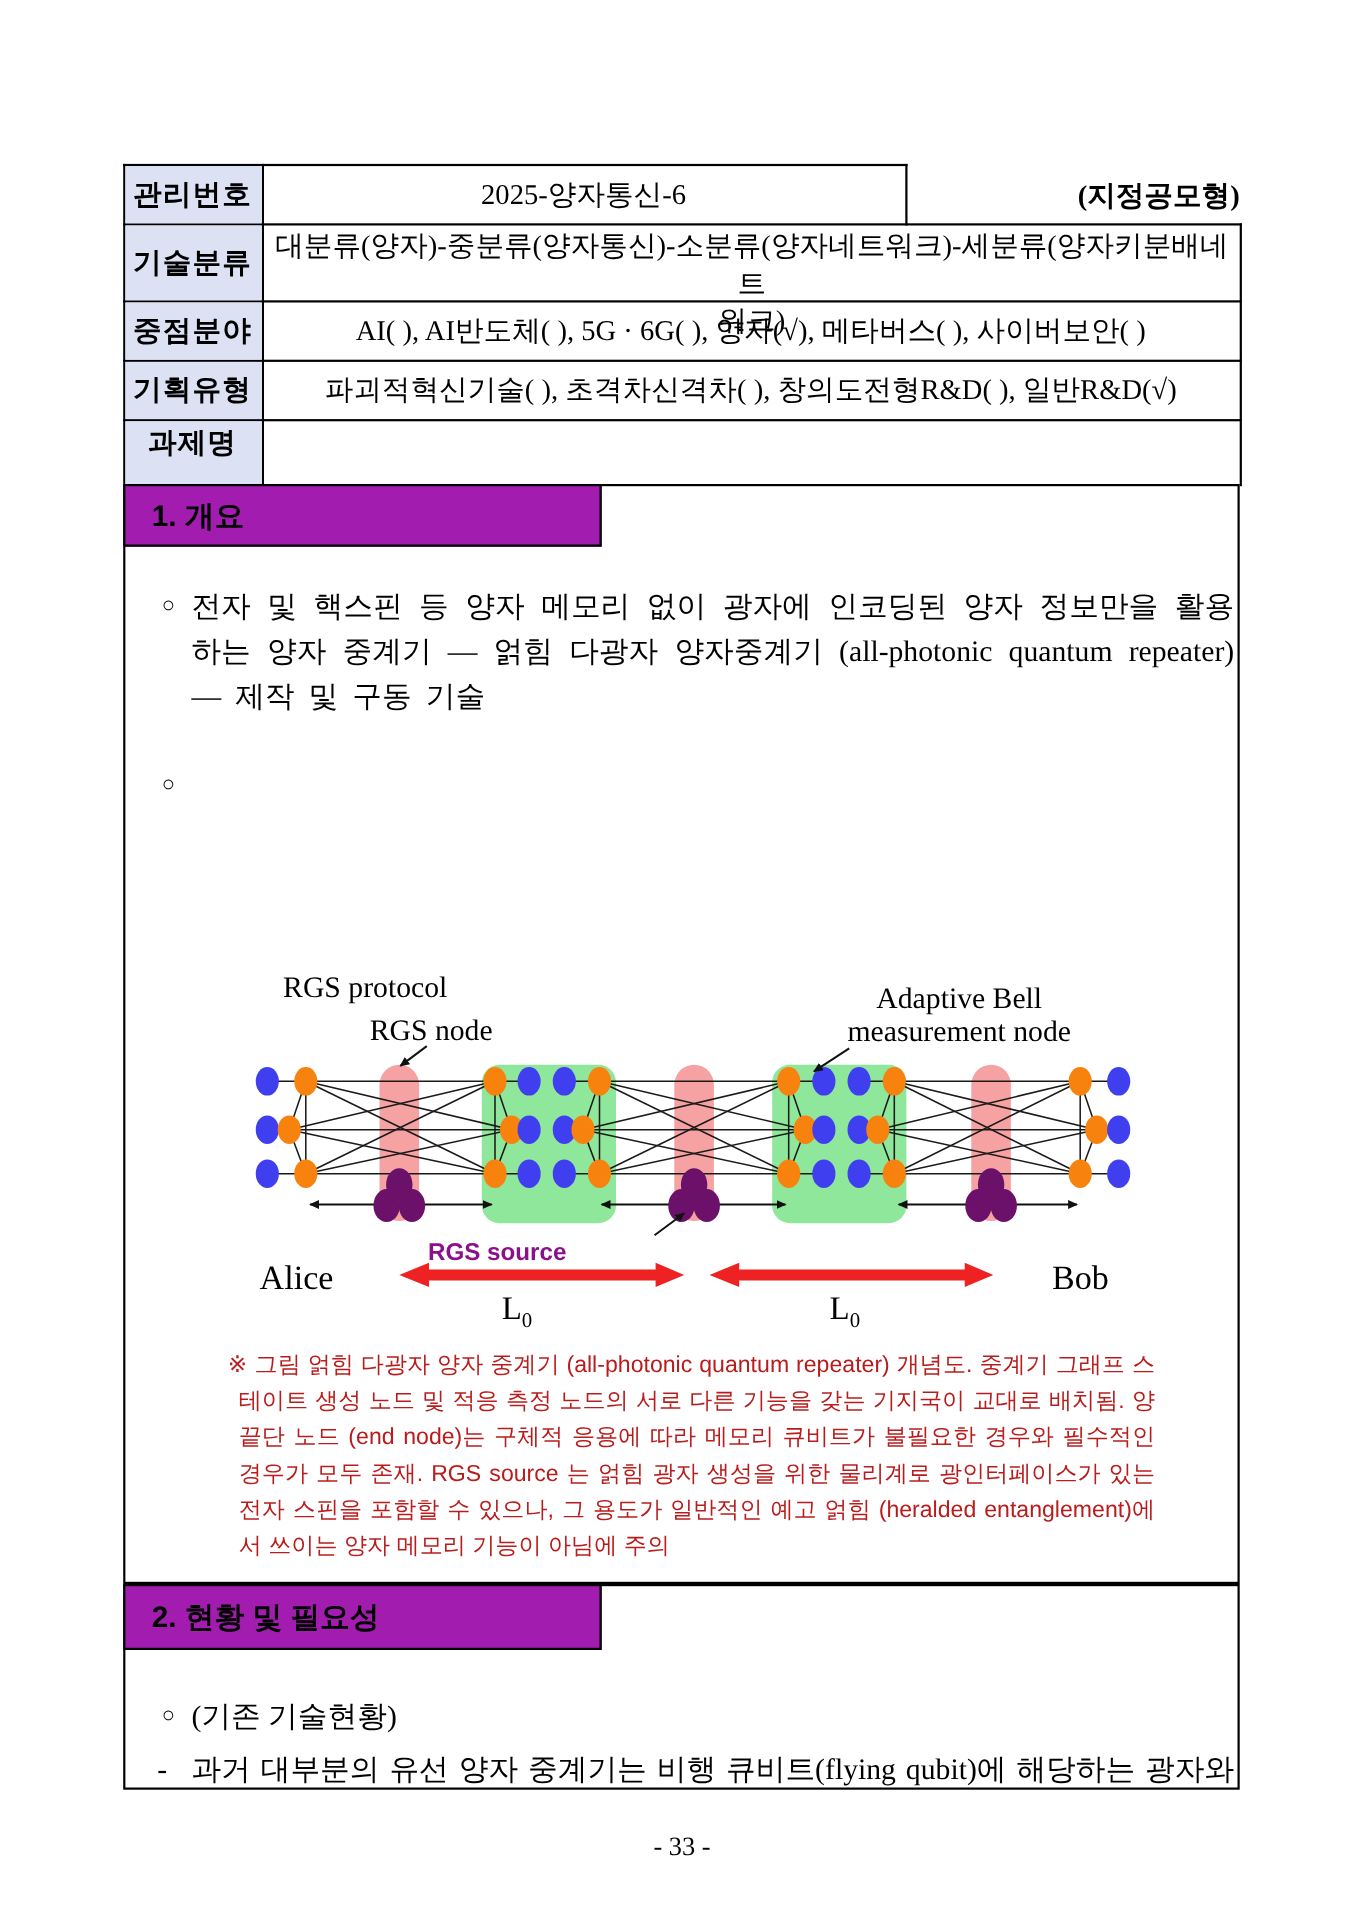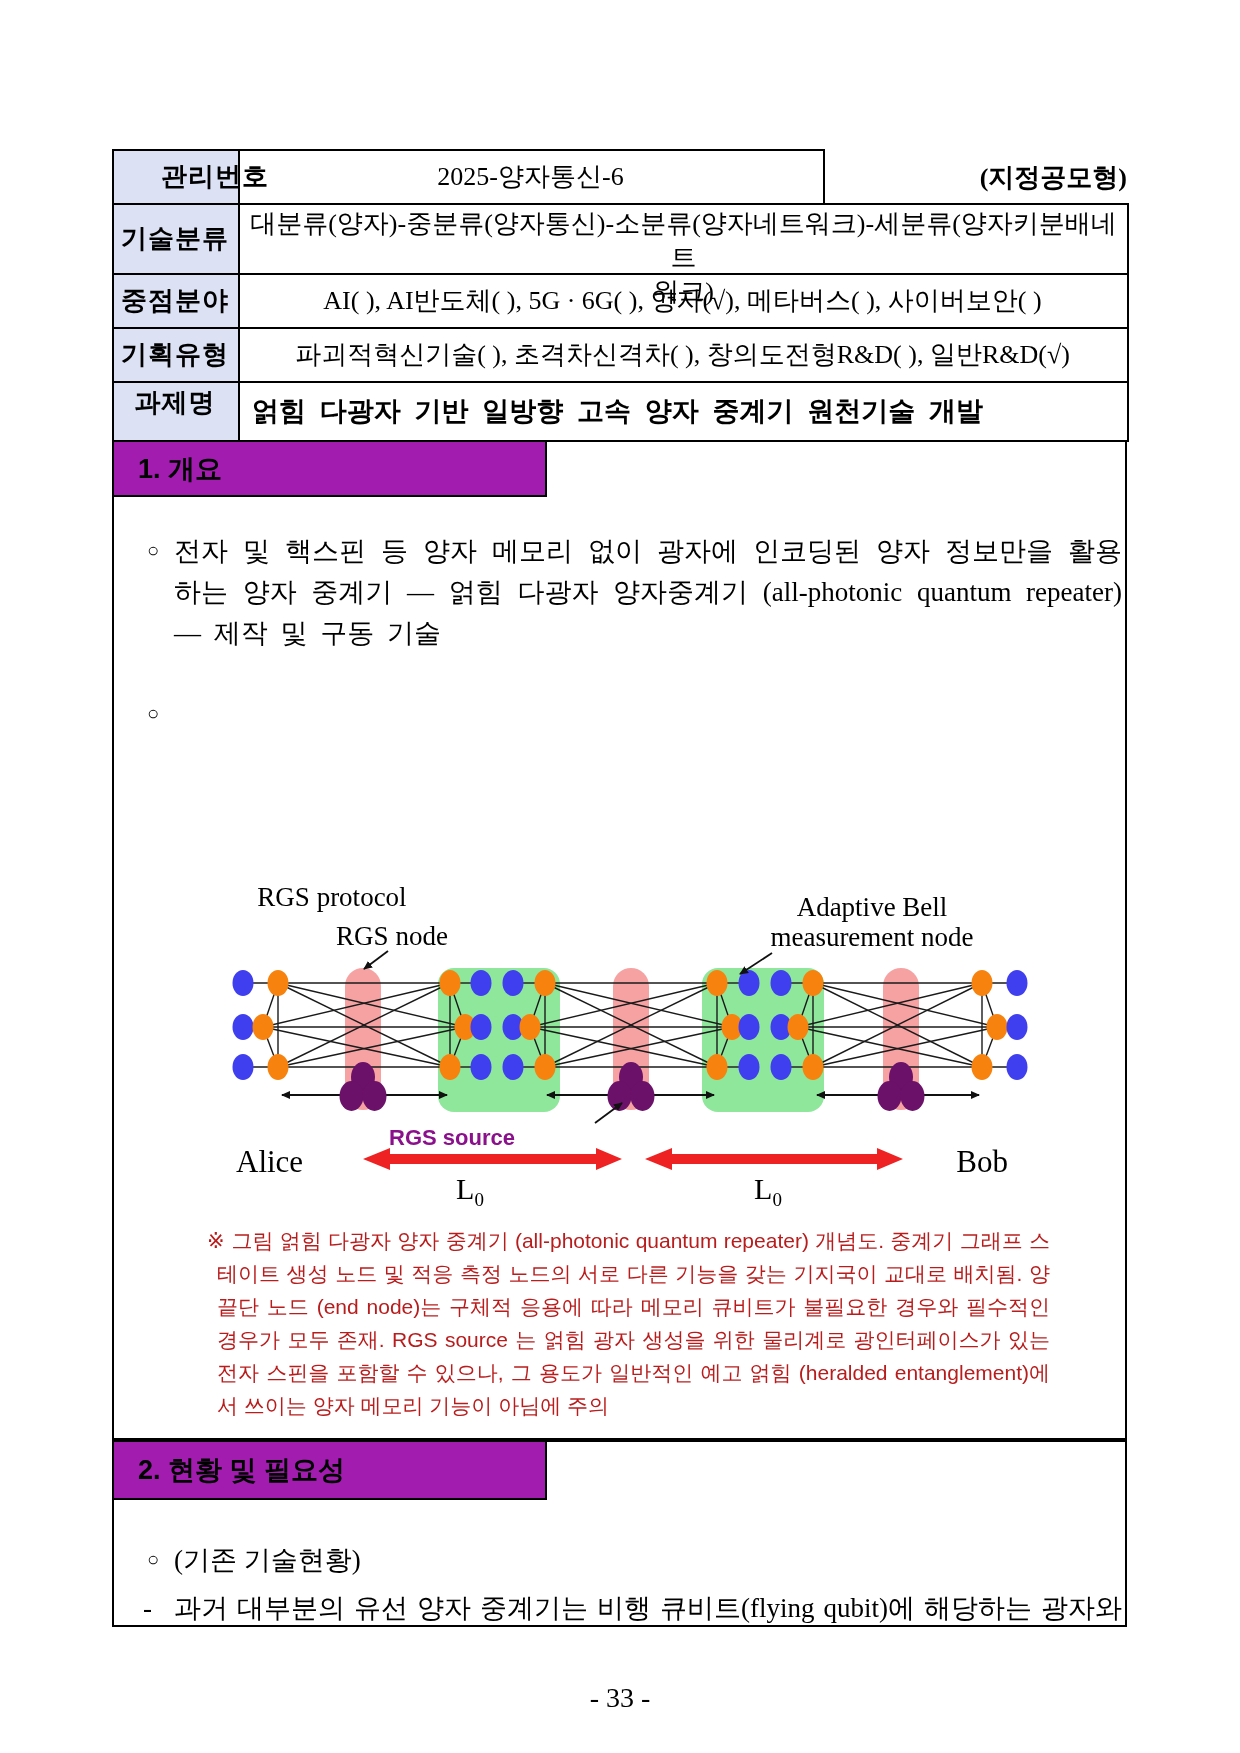--- a/index.html
+++ b/index.html
@@ -26,21 +26,21 @@
   
   .para{position:absolute;font-size:27px;line-height:41px;text-align:justify;
         word-spacing:6px;}
   .marker{position:absolute;font-size:20px;}
   .oneline{position:absolute;font-size:27px;line-height:41px;}
   .justline{position:absolute;font-size:27px;line-height:41px;text-align:justify;
             text-align-last:justify;}
   .caption{position:absolute;font-family:"Liberation Sans","DejaVu Sans",sans-serif;
            font-size:21px;line-height:33px;text-align:justify;color:#b91c1c;
            padding-left:10px;text-indent:-10px;}
-  .pagenum{position:absolute;width:100%;text-align:center;font-size:28px;margin-top:16px;}
+  .pagenum{position:absolute;width:100%;text-align:center;font-size:24px;}
   
   .figwrap{position:absolute;left:112px;top:860px;width:1015px;height:365px;}
   svg text{font-family:"Liberation Serif","DejaVu Serif",serif;}
   .sanslab{font-family:"Liberation Sans","DejaVu Sans",sans-serif !important;}
 </style>
 </head>
 <body>
 
 <div class="page">
 
@@ -55,35 +55,34 @@
   <div class="vline" style="left:112px;top:149px;height:293px;"></div>
   <div class="vline" style="left:238px;top:149px;height:293px;"></div>
   <div class="vline" style="left:1127px;top:203px;height:239px;"></div>
 
   <div class="cellbg" style="left:114px;top:151px;width:124px;height:52px;"></div>
   <div class="cellbg" style="left:114px;top:205px;width:124px;height:68px;"></div>
   <div class="cellbg" style="left:114px;top:275px;width:124px;height:52px;"></div>
   <div class="cellbg" style="left:114px;top:329px;width:124px;height:52px;"></div>
   <div class="cellbg" style="left:114px;top:383px;width:124px;height:57px;"></div>
 
-  <div class="tlabel" style="left:112px;top:149px;width:126px;height:54px;margin-left:40px;">관리번호</div>
+  <div class="tlabel" style="left:112px;top:149px;width:126px;height:54px;">관리번호</div>
   <div class="tlabel" style="left:112px;top:203px;width:126px;height:70px;">기술분류</div>
   <div class="tlabel" style="left:112px;top:273px;width:126px;height:54px;">중점분야</div>
   <div class="tlabel" style="left:112px;top:327px;width:126px;height:54px;">기획유형</div>
   <div class="tlabel" style="left:112px;top:381px;width:126px;height:42px;">과제명</div>
 
   <div class="tvalue" style="left:238px;top:149px;width:585px;height:54px;">2025-양자통신-6</div>
   <div class="corner" style="left:823px;top:160px;width:304px;">(지정공모형)</div>
   <div class="tvalue2" style="left:240px;top:207px;width:887px;">
     <div>대분류(양자)-중분류(양자통신)-소분류(양자네트워크)-세분류(양자키분배네트</div>
     <div>워크)</div>
   </div>
   <div class="tvalue" style="left:238px;top:273px;width:889px;height:54px;">AI( ),  AI반도체( ),  5G · 6G( ),  양자(√),  메타버스( ),  사이버보안( )</div>
   <div class="tvalue" style="left:238px;top:327px;width:889px;height:54px;">파괴적혁신기술( ),  초격차신격차( ),  창의도전형R&amp;D( ),  일반R&amp;D(√)</div>
-  <div class="ttitle" style="left:252px;top:381px;width:875px;height:59px;">얽힘 다광자 기반 일방향 고속 양자 중계기 원천기술 개발</div>
 
   <div class="bigbox" style="left:112px;top:440px;width:1015px;height:1000px;box-sizing:border-box;"></div>
   <div class="graybox" style="left:112px;top:440px;width:435px;height:57px;">
     <span>1. 개요</span>
   </div>
 
   <span class="marker" style="left:147px;top:539px;">○</span>
   <div class="para" style="left:174px;top:531px;width:948px;">전자 및 핵스핀 등 양자 메모리 없이 광자에 인코딩된 양자 정보만을 활용하는 양자 중계기 ― 얽힘 다광자 양자중계기 (all-photonic quantum repeater) ― 제작 및 구동 기술</div>
 
   <span class="marker" style="left:147px;top:702px;">○</span>

